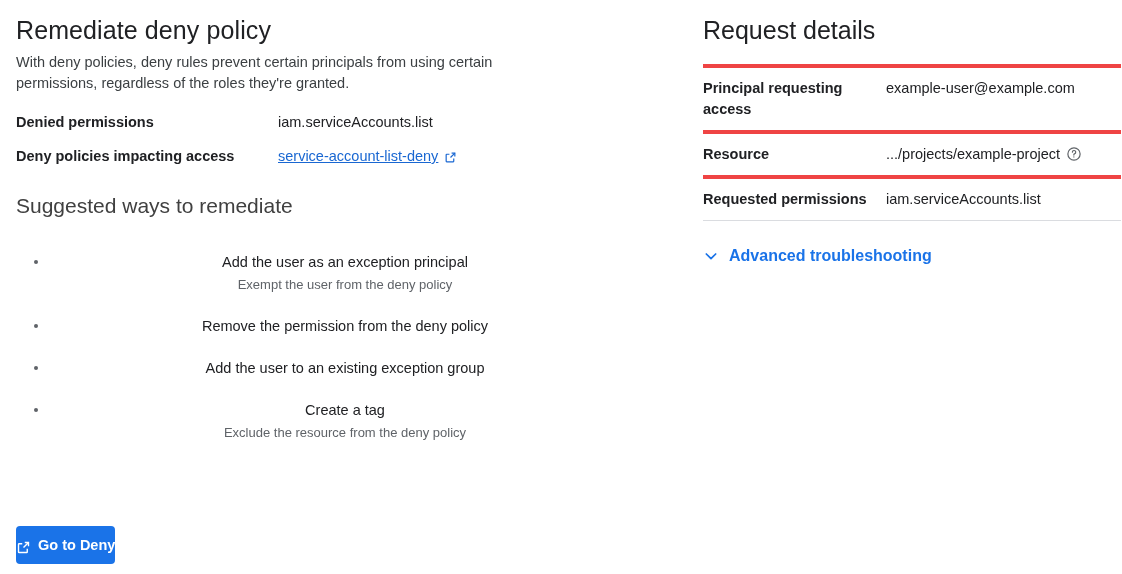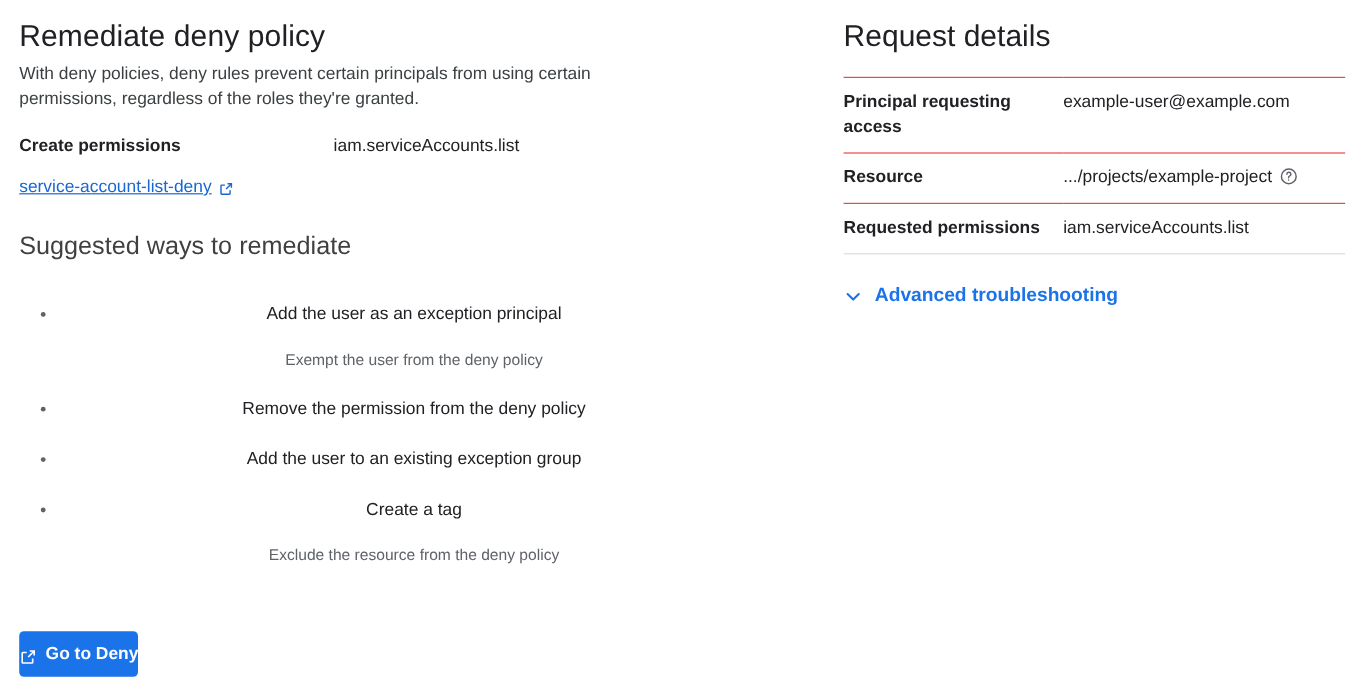--- a/index.html
+++ b/index.html
@@ -106,21 +106,21 @@
   }
   .item-title {
     font-size: 14.5px;
     line-height: 20px;
     color: #202124;
   }
   .item-sub {
     font-size: 13px;
     line-height: 19px;
     color: #5f6368;
-    margin-top: 18px;
+    margin-top: 3px;
   }
   .cta {
     position: absolute;
     left: 16px;
     top: 526px;
     display: inline-flex;
     align-items: center;
     gap: 9px;
     background: #1a73e8;
     color: #ffffff;
@@ -152,21 +152,21 @@
   table.details {
     border-collapse: collapse;
     width: 418px;
     table-layout: fixed;
   }
   table.details td {
     padding: 10px 0 10px 0;
     vertical-align: top;
     font-size: 14.5px;
     line-height: 21px;
-    border-top: 1px solid #ef4444;
+    border-top: 4px solid #ef4444;
   }
   table.details tr:last-child td {
     border-bottom: 1px solid #dadce0;
   }
   td.d-label {
     width: 183px;
     font-weight: 700;
     color: #202124;
     padding-right: 10px;
   }
@@ -201,25 +201,26 @@
 </head>
 <body>
 
 <div class="page">
 
   <div class="left-col">
     <h1 class="h1">Remediate deny policy</h1>
     <p class="intro">With deny policies, deny rules prevent certain principals from using certain permissions, regardless of the roles they're granted.</p>
 
     <div class="kv-row">
-      <div class="kv-label">Create permissions</div>
+      <div class="kv-label">Denied permissions</div>
       <div class="kv-value">iam.serviceAccounts.list</div>
     </div>
 
     <div class="kv-row">
+      <div class="kv-label">Deny policies impacting access</div>
       <div class="kv-value">
         <span class="ext-link-wrap">
           <span class="link">service-account-list-deny</span>
           <span class="ext-icon">
             <svg viewBox="0 0 24 24" width="13" height="13" fill="none" stroke="#1967d2" stroke-width="2.2">
               <path d="M14 4h6v6"></path>
               <path d="M20 4l-8 8"></path>
               <path d="M18 14v5a1 1 0 0 1-1 1H5a1 1 0 0 1-1-1V7a1 1 0 0 1 1-1h5"></path>
             </svg>
           </span>

